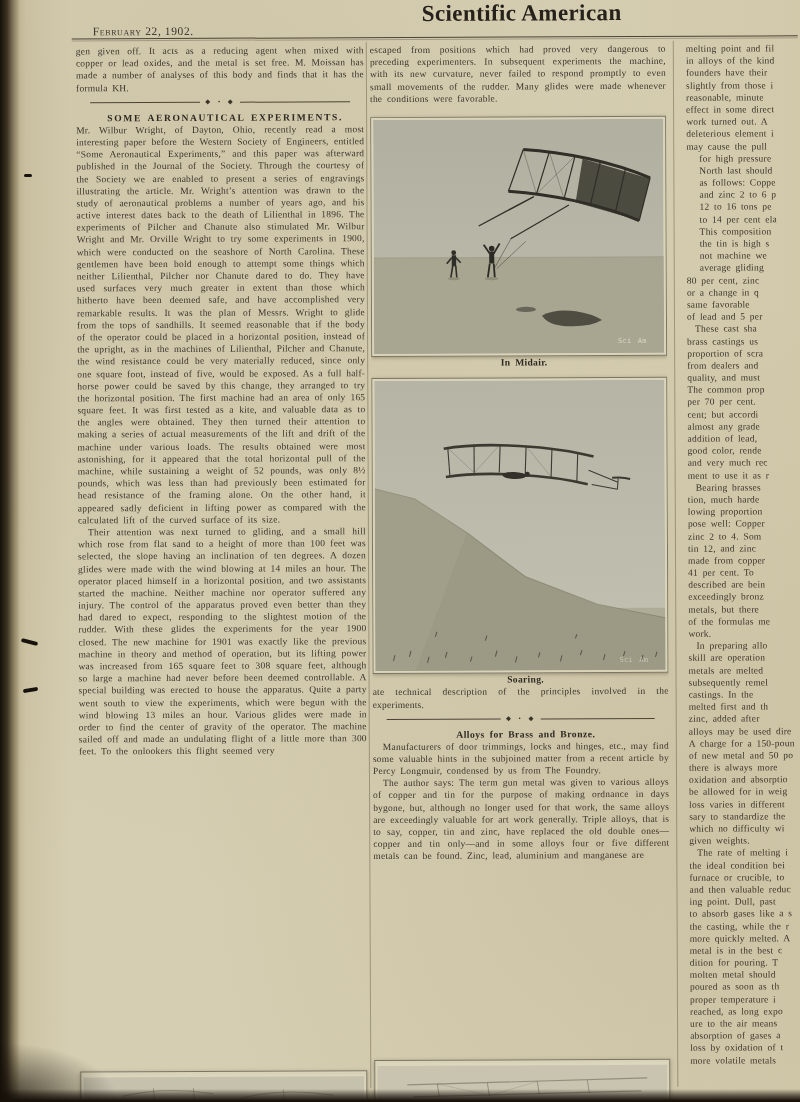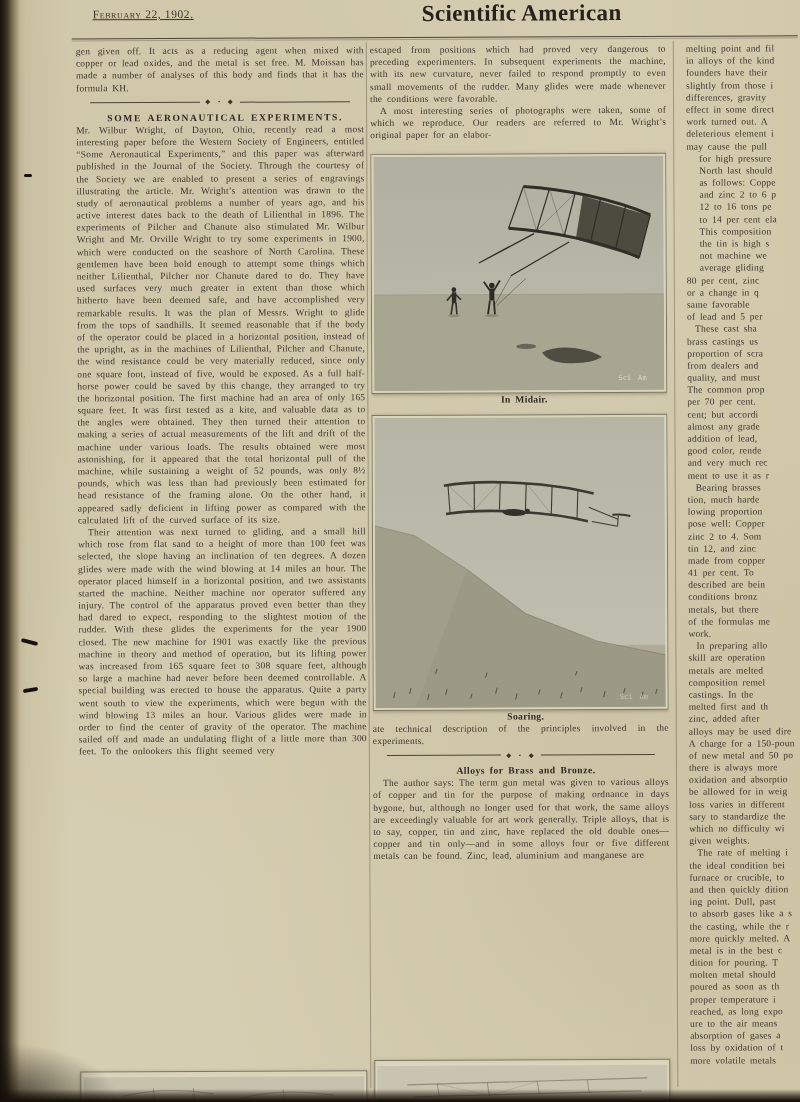--- a/index.html
+++ b/index.html
@@ -24,22 +24,22 @@
     background:linear-gradient(to bottom,rgba(22,16,9,0),rgba(22,16,9,.55) 45%,#17110a 90%);
   }
   .corner-shade{
     position:absolute;left:0;bottom:0;width:120px;height:60px;
     background:radial-gradient(ellipse at 0% 100%,rgba(20,14,8,.8),transparent 70%);
   }
   .stitch{position:absolute;background:#17120d;border-radius:2px;}
   .content{position:absolute;left:0;top:0;right:0;bottom:0;transform:rotate(-0.25deg);}
 
   .date-label{
-    position:absolute;left:95px;top:7px;font-size:11.5px;color:#3a342a;
-    font-variant:small-caps;letter-spacing:.6px;text-decoration:underline;
+    position:absolute;left:95px;top:24px;font-size:11.5px;color:#3a342a;
+    font-variant:small-caps;letter-spacing:.6px;
   }
   .masthead{
     position:absolute;left:378px;top:1px;width:292px;text-align:center;
     font-size:23px;font-weight:bold;color:#26221b;letter-spacing:.4px;
   }
   .header-rule{position:absolute;left:74px;right:0;top:37px;height:1px;background:#4a4336;}
   .header-rule2{position:absolute;left:74px;right:0;top:39px;height:1px;background:rgba(74,67,54,.35);}
 
   .rule-v{position:absolute;top:42px;width:1px;height:1046px;background:rgba(70,60,45,.38);}
   .rule-v.a{left:368px;}
@@ -103,21 +103,20 @@
     <div class="orn">
         <span>◆ • ◆</span>
       </div>
     <p class="art-head">SOME AERONAUTICAL EXPERIMENTS.</p>
     <p class="flush">Mr. Wilbur Wright, of Dayton, Ohio, recently read a most interesting paper before the Western Society of Engineers, entitled “Some Aeronautical Experiments,” and this paper was afterward published in the Journal of the Society. Through the courtesy of the Society we are enabled to present a series of engravings illustrating the article. Mr. Wright’s attention was drawn to the study of aeronautical problems a number of years ago, and his active interest dates back to the death of Lilienthal in 1896. The experiments of Pilcher and Chanute also stimulated Mr. Wilbur Wright and Mr. Orville Wright to try some experiments in 1900, which were conducted on the seashore of North Carolina. These gentlemen have been bold enough to attempt some things which neither Lilienthal, Pilcher nor Chanute dared to do. They have used surfaces very much greater in extent than those which hitherto have been deemed safe, and have accomplished very remarkable results. It was the plan of Messrs. Wright to glide from the tops of sandhills. It seemed reasonable that if the body of the operator could be placed in a horizontal position, instead of the upright, as in the machines of Lilienthal, Pilcher and Chanute, the wind resistance could be very materially reduced, since only one square foot, instead of five, would be exposed. As a full half-horse power could be saved by this change, they arranged to try the horizontal position. The first machine had an area of only 165 square feet. It was first tested as a kite, and valuable data as to the angles were obtained. They then turned their attention to making a series of actual measurements of the lift and drift of the machine under various loads. The results obtained were most astonishing, for it appeared that the total horizontal pull of the machine, while sustaining a weight of 52 pounds, was only 8½ pounds, which was less than had previously been estimated for head resistance of the framing alone. On the other hand, it appeared sadly deficient in lifting power as compared with the calculated lift of the curved surface of its size.</p>
     <p>Their attention was next turned to gliding, and a small hill which rose from flat sand to a height of more than 100 feet was selected, the slope having an inclination of ten degrees. A dozen glides were made with the wind blowing at 14 miles an hour. The operator placed himself in a horizontal position, and two assistants started the machine. Neither machine nor operator suffered any injury. The control of the apparatus proved even better than they had dared to expect, responding to the slightest motion of the rudder. With these glides the experiments for the year 1900 closed. The new machine for 1901 was exactly like the previous machine in theory and method of operation, but its lifting power was increased from 165 square feet to 308 square feet, although so large a machine had never before been deemed controllable. A special building was erected to house the apparatus. Quite a party went south to view the experiments, which were begun with the wind blowing 13 miles an hour. Various glides were made in order to find the center of gravity of the operator. The machine sailed off and made an undulating flight of a little more than 300 feet. To the onlookers this flight seemed very</p>
   </div>
 
   <div class="col col2">
     <p class="flush">escaped from positions which had proved very dangerous to preceding experimenters. In subsequent experiments the machine, with its new curvature, never failed to respond promptly to even small movements of the rudder. Many glides were made whenever the conditions were favorable.</p>
-    <p>A most interesting series of photographs were taken, some of which we reproduce. Our readers are referred to Mr. Wright’s original paper for an elabor-</p>
 
     <div class="photo-frame ph1">
       <svg width="290" height="234" viewBox="0 0 290 234">
         <defs>
           <linearGradient id="sky1" x1="0" y1="0" x2="0" y2="1">
             <stop offset="0" stop-color="#b0afa0"></stop>
               <stop offset="1" stop-color="#bdbcac"></stop>
           </linearGradient>
         </defs>
         <rect width="290" height="234" fill="url(#sky1)"></rect>
@@ -220,29 +219,30 @@
         <text x="244" y="282" font-size="7" fill="#ddd9c5" opacity=".7" font-family="DejaVu Sans Mono, monospace">Sci Am</text>
       </svg>
     </div>
     <p class="caption">Soaring.</p>
 
     <p class="flush">ate technical description of the principles involved in the experiments.</p>
     <div class="orn">
         <span>◆ • ◆</span>
       </div>
     <p class="art-head tc">Alloys for Brass and Bronze.</p>
+    <p>Manufacturers of door trimmings, locks and hinges, etc., may find some valuable hints in the subjoined matter from a recent article by Percy Longmuir, condensed by us from The Foundry.</p>
     <p>The author says: The term gun metal was given to various alloys of copper and tin for the purpose of making ordnance in days bygone, but, although no longer used for that work, the same alloys are exceedingly valuable for art work generally. Triple alloys, that is to say, copper, tin and zinc, have replaced the old double ones—copper and tin only—and in some alloys four or five different metals can be found. Zinc, lead, aluminium and manganese are</p>
   </div>
 
   <div class="col col3">
       <div class="c3line">melting point and fil</div>
       <div class="c3line">in alloys of the kind</div>
       <div class="c3line">founders have their</div>
       <div class="c3line">slightly from those i</div>
-      <div class="c3line">differences, gravity</div>
+      <div class="c3line">reasonable, minute</div>
       <div class="c3line">effect in some direct</div>
       <div class="c3line">work turned out. A</div>
       <div class="c3line">deleterious element i</div>
       <div class="c3line">may cause the pull</div>
       <div class="c3line ind-inset">for high pressure</div>
       <div class="c3line ind-inset">North last should</div>
       <div class="c3line ind-inset">as follows: Coppe</div>
       <div class="c3line ind-inset">and zinc 2 to 6 p</div>
       <div class="c3line ind-inset">12 to 16 tons pe</div>
       <div class="c3line ind-inset">to 14 per cent ela</div>
@@ -269,45 +269,45 @@
       <div class="c3line">ment to use it as r</div>
       <div class="c3line ind-para">Bearing brasses</div>
       <div class="c3line">tion, much harde</div>
       <div class="c3line">lowing proportion</div>
       <div class="c3line">pose well: Copper</div>
       <div class="c3line">zinc 2 to 4. Som</div>
       <div class="c3line">tin 12, and zinc</div>
       <div class="c3line">made from copper</div>
       <div class="c3line">41 per cent. To</div>
       <div class="c3line">described are bein</div>
-      <div class="c3line">conditions bronz</div>
+      <div class="c3line">exceedingly bronz</div>
       <div class="c3line">metals, but there</div>
       <div class="c3line">of the formulas me</div>
       <div class="c3line">work.</div>
       <div class="c3line ind-para">In preparing allo</div>
       <div class="c3line">skill are operation</div>
       <div class="c3line">metals are melted</div>
-      <div class="c3line">composition remel</div>
+      <div class="c3line">subsequently remel</div>
       <div class="c3line">castings. In the</div>
       <div class="c3line">melted first and th</div>
       <div class="c3line">zinc, added after</div>
       <div class="c3line">alloys may be used dire</div>
       <div class="c3line">A charge for a 150-poun</div>
       <div class="c3line">of new metal and 50 po</div>
       <div class="c3line">there is always more</div>
       <div class="c3line">oxidation and absorptio</div>
       <div class="c3line">be allowed for in weig</div>
       <div class="c3line">loss varies in different</div>
       <div class="c3line">sary to standardize the</div>
       <div class="c3line">which no difficulty wi</div>
       <div class="c3line">given weights.</div>
       <div class="c3line ind-para">The rate of melting i</div>
       <div class="c3line">the ideal condition bei</div>
       <div class="c3line">furnace or crucible, to</div>
-      <div class="c3line">and then quickly dition</div>
+      <div class="c3line">and then valuable reduc</div>
       <div class="c3line">ing point. Dull, past</div>
       <div class="c3line">to absorb gases like a s</div>
       <div class="c3line">the casting, while the r</div>
       <div class="c3line">more quickly melted. A</div>
       <div class="c3line">metal is in the best c</div>
       <div class="c3line">dition for pouring. T</div>
       <div class="c3line">molten metal should</div>
       <div class="c3line">poured as soon as th</div>
       <div class="c3line">proper temperature i</div>
       <div class="c3line">reached, as long expo</div>

